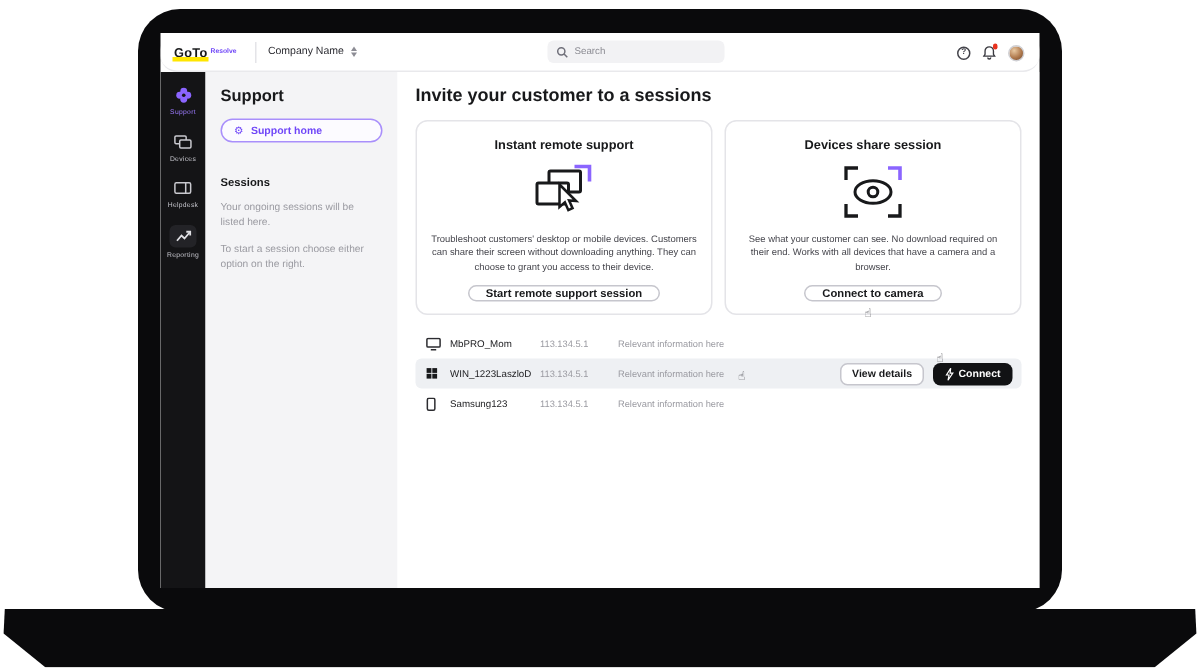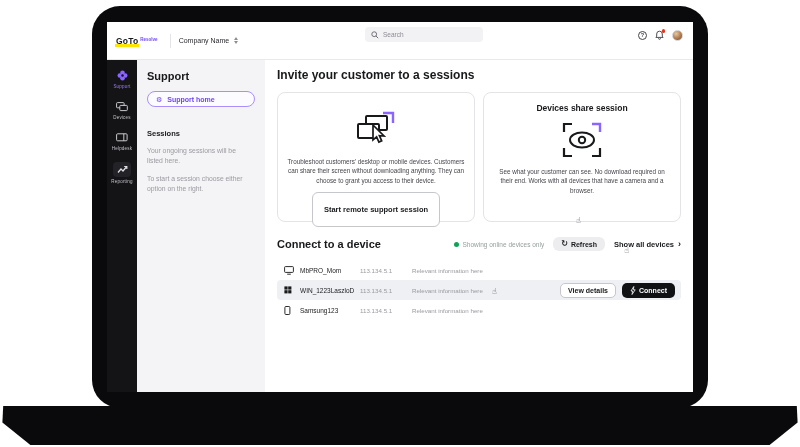--- a/index.html
+++ b/index.html
@@ -6,21 +6,21 @@
   html,body { width:800px; height:447px; background:#ffffff; font-family:"Liberation Sans","DejaVu Sans",sans-serif; }
   .stage { position:relative; width:800px; height:447px; overflow:hidden; }
 
   
   .laptop-screen-frame { position:absolute; left:92px; top:6px; width:616px; height:402px; background:#0a0a0c; border-radius:28px; }
   .laptop-base { position:absolute; left:0; top:406px; width:800px; height:39px; background:#0a0a0c;
     clip-path: polygon(0.4% 0, 99.6% 0, 99.7% 42%, 96.2% 100%, 3.8% 100%, 0.3% 42%); }
   .screen { position:absolute; left:107px; top:22px; width:586px; height:370px; background:#ffffff; overflow:hidden; }
 
   
-  .topbar { position:relative; height:38px; background:#fff; border-bottom:1px solid #e9e9ec; display:flex; align-items:center; }
+  .topbar { position:relative; height:26px; background:#fff; border-bottom:1px solid #e9e9ec; display:flex; align-items:center;border-radius:11px; }
   .logo-wrap { display:flex; align-items:flex-start; padding:0 8px 0 9px; gap:2px; }
   .logo-goto { position:relative; font-weight:bold; font-size:8.5px; color:#18191b; letter-spacing:.2px; }
   .logo-underline { position:absolute; left:-1px; right:-1px; bottom:-1px; height:2.5px; background:#ffe600; }
   .logo-product { font-size:4.5px; color:#6f46f8; font-weight:bold; margin-top:1px; }
   .topbar-divider { width:1px; height:14px; background:#e4e4e8; margin:0 8px 0 4px; }
   .company { display:flex; align-items:center; gap:5px; cursor:pointer; }
   .company-name { font-size:7px; color:#2a2a30; }
   .sort-icon { display:flex; flex-direction:column; gap:1.5px; }
   .sort-icon i { display:block; width:0; height:0; border-left:2.5px solid transparent; border-right:2.5px solid transparent; }
   .sort-icon .up { border-bottom:3px solid #8d8d95; }
@@ -51,21 +51,21 @@
   .sessions-h { margin-top:22px; font-size:7.5px; font-weight:bold; color:#18191b; }
   .sessions-p { margin-top:8px; font-size:6.8px; color:#9a9aa1; line-height:1.45; width:104px; }
 
   .main { flex:1; background:#fff; padding:6px 12px 0 12px; position:relative; }
   .invite-h { font-size:12px; font-weight:bold; color:#18191b; margin:2px 0 10px 0; }
   .cards { display:flex; gap:8px; }
   .card { flex:1; border:1px solid #e4e4e8; border-radius:8px; background:#fff; height:130px; text-align:center; padding-top:10px; position:relative; }
   .card-title { font-size:8.5px; font-weight:bold; color:#18191b; }
   .card-iconbox { height:54px; display:flex; align-items:center; justify-content:center; }
   .card-desc { font-size:6.3px; color:#45454c; line-height:1.5; max-width:178px; margin:0 auto; }
-  .card-btn { margin-top:7px; display:inline-block; border:1px solid #c6c6cd; border-radius:6px; background:#fff; padding:12px 11px; font-size:7.5px; font-weight:bold; color:#18191b; cursor:pointer; font-family:inherit; }
+  .card-btn { margin-top:7px; display:inline-block; border:1px solid #c6c6cd; border-radius:6px; background:#fff; padding:0 11px; font-size:7.5px; font-weight:bold; color:#18191b; cursor:pointer; font-family:inherit; }
 
   .section-head { margin-top:15px; display:flex; align-items:center; justify-content:space-between; }
   .section-title { font-size:11px; font-weight:bold; color:#18191b; }
   .section-right { display:flex; align-items:center; gap:9px; }
   .status-wrap { display:flex; align-items:center; gap:4px; }
   .status-dot { width:5px; height:5px; border-radius:50%; background:#12a159; }
   .status-text { font-size:6.5px; color:#96a09b; }
   .refresh-btn { display:flex; align-items:center; gap:3px; background:#ededf0; border:none; border-radius:6px; padding:3px 8px; font-size:7px; font-weight:bold; color:#18191b; cursor:pointer; font-family:inherit; }
   .refresh-glyph { font-size:8px; line-height:1; }
   .show-all { display:flex; align-items:center; gap:4px; font-size:7.5px; font-weight:bold; color:#18191b; cursor:pointer; }
@@ -185,20 +185,21 @@
         <p class="sessions-p">Your ongoing sessions will be listed here.</p>
         <p class="sessions-p">To start a session choose either option on the right.</p>
       </div>
 
       <div class="main">
         <h1 class="invite-h">Invite your customer to a sessions</h1>
 
         <div class="cards">
 
           <div class="card">
+            <div class="card-title">Instant remote support</div>
             <div class="card-iconbox">
               <svg width="46" height="40" viewBox="0 0 46 40">
                 <path d="M30 3 H40 V13" fill="none" stroke="#8b65ff" stroke-width="2.4"></path>
                 <rect x="13" y="6" width="21" height="14" rx="1" fill="#fff" stroke="#18191b" stroke-width="2"></rect>
                 <rect x="5" y="14" width="21" height="14" rx="1" fill="#fff" stroke="#18191b" stroke-width="2"></rect>
                 <path d="M20 15 l11 11 -4.6 -0.4 2.3 5.2 -2.8 1.3 -2.3 -5.2 -3.6 3.1 Z" fill="#fff" stroke="#18191b" stroke-width="1.7"></path>
               </svg>
             </div>
             <p class="card-desc">Troubleshoot customers' desktop or mobile devices. Customers can share their screen without downloading anything. They can choose to grant you access to their device.</p>
             <button class="card-btn">Start remote support session</button>
@@ -210,41 +211,25 @@
               <svg width="44" height="38" viewBox="0 0 44 38">
                 <path d="M12 3 H4 V11" fill="none" stroke="#18191b" stroke-width="2.2"></path>
                 <path d="M32 3 H40 V11" fill="none" stroke="#8b65ff" stroke-width="2.4"></path>
                 <path d="M4 27 V35 H12" fill="none" stroke="#18191b" stroke-width="2.2"></path>
                 <path d="M40 27 V35 H32" fill="none" stroke="#18191b" stroke-width="2.2"></path>
                 <ellipse cx="22" cy="19" rx="12" ry="7.5" fill="none" stroke="#18191b" stroke-width="2"></ellipse>
                 <circle cx="22" cy="19" r="3.2" fill="none" stroke="#18191b" stroke-width="2"></circle>
               </svg>
             </div>
             <p class="card-desc">See what your customer can see. No download required on their end. Works with all devices that have a camera and a browser.</p>
+            <button class="card-btn">Connect to camera</button>
             <span class="hand-cursor" style="left:47%; bottom:-4px;">☝</span>
           </div>
         </div>
 
-        <div class="section-head">
-          <div class="section-title">Connect to a device</div>
-          <div class="section-right">
-            <div class="status-wrap">
-              <span class="status-dot"></span>
-              <span class="status-text">Showing online devices only</span>
-            </div>
-            <button class="refresh-btn">
-              <span class="refresh-glyph">↻</span>
-              <span>Refresh</span>
-            </button>
-            <div class="show-all">
-              <span>Show all devices</span>
-              <span class="chev">›</span>
-            </div>
-          </div>
-        </div>
         <span class="hand-cursor" style="right:64px; top:186px;">☝</span>
 
         <div class="device-rows">
 
           <div class="device-row">
             <span class="cell-icon">
               <svg width="10" height="9" viewBox="0 0 10 9">
                   <rect x="0.6" y="0.6" width="8.8" height="5.8" rx="0.8" fill="none" stroke="#2c2c30" stroke-width="1"></rect>
                   <line x1="3.2" y1="8.2" x2="6.8" y2="8.2" stroke="#2c2c30" stroke-width="1"></line>
                 </svg>

